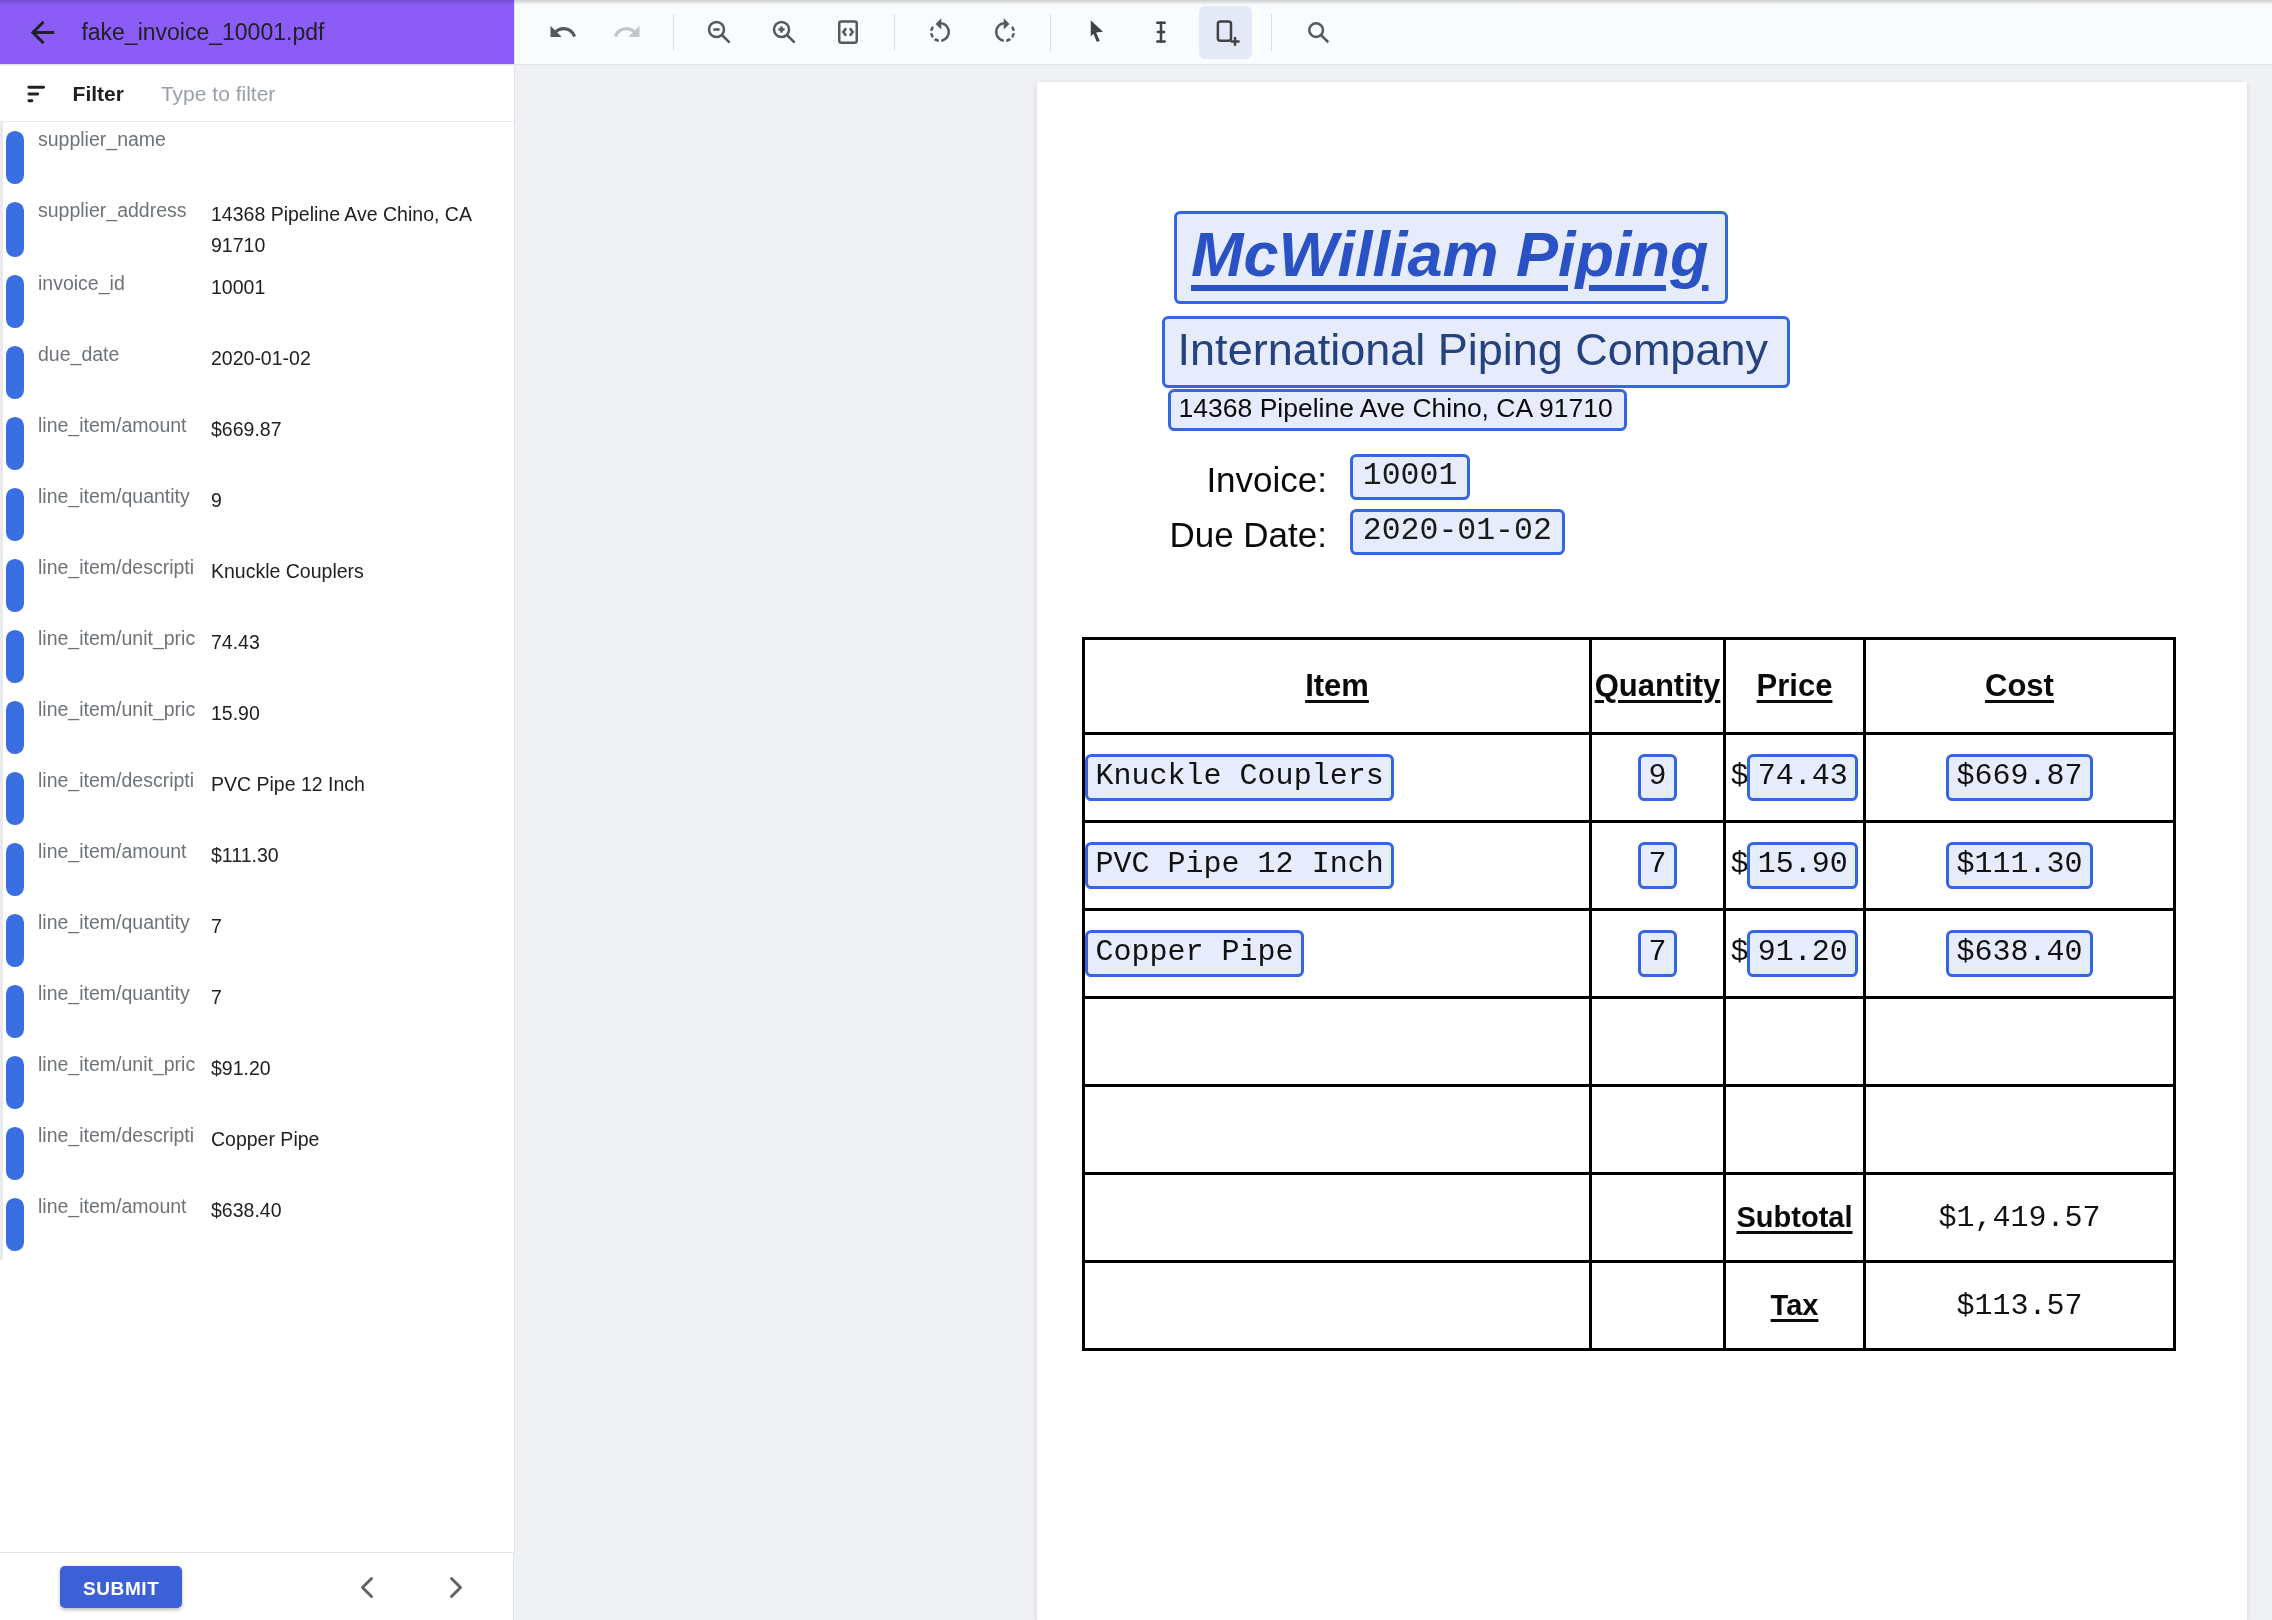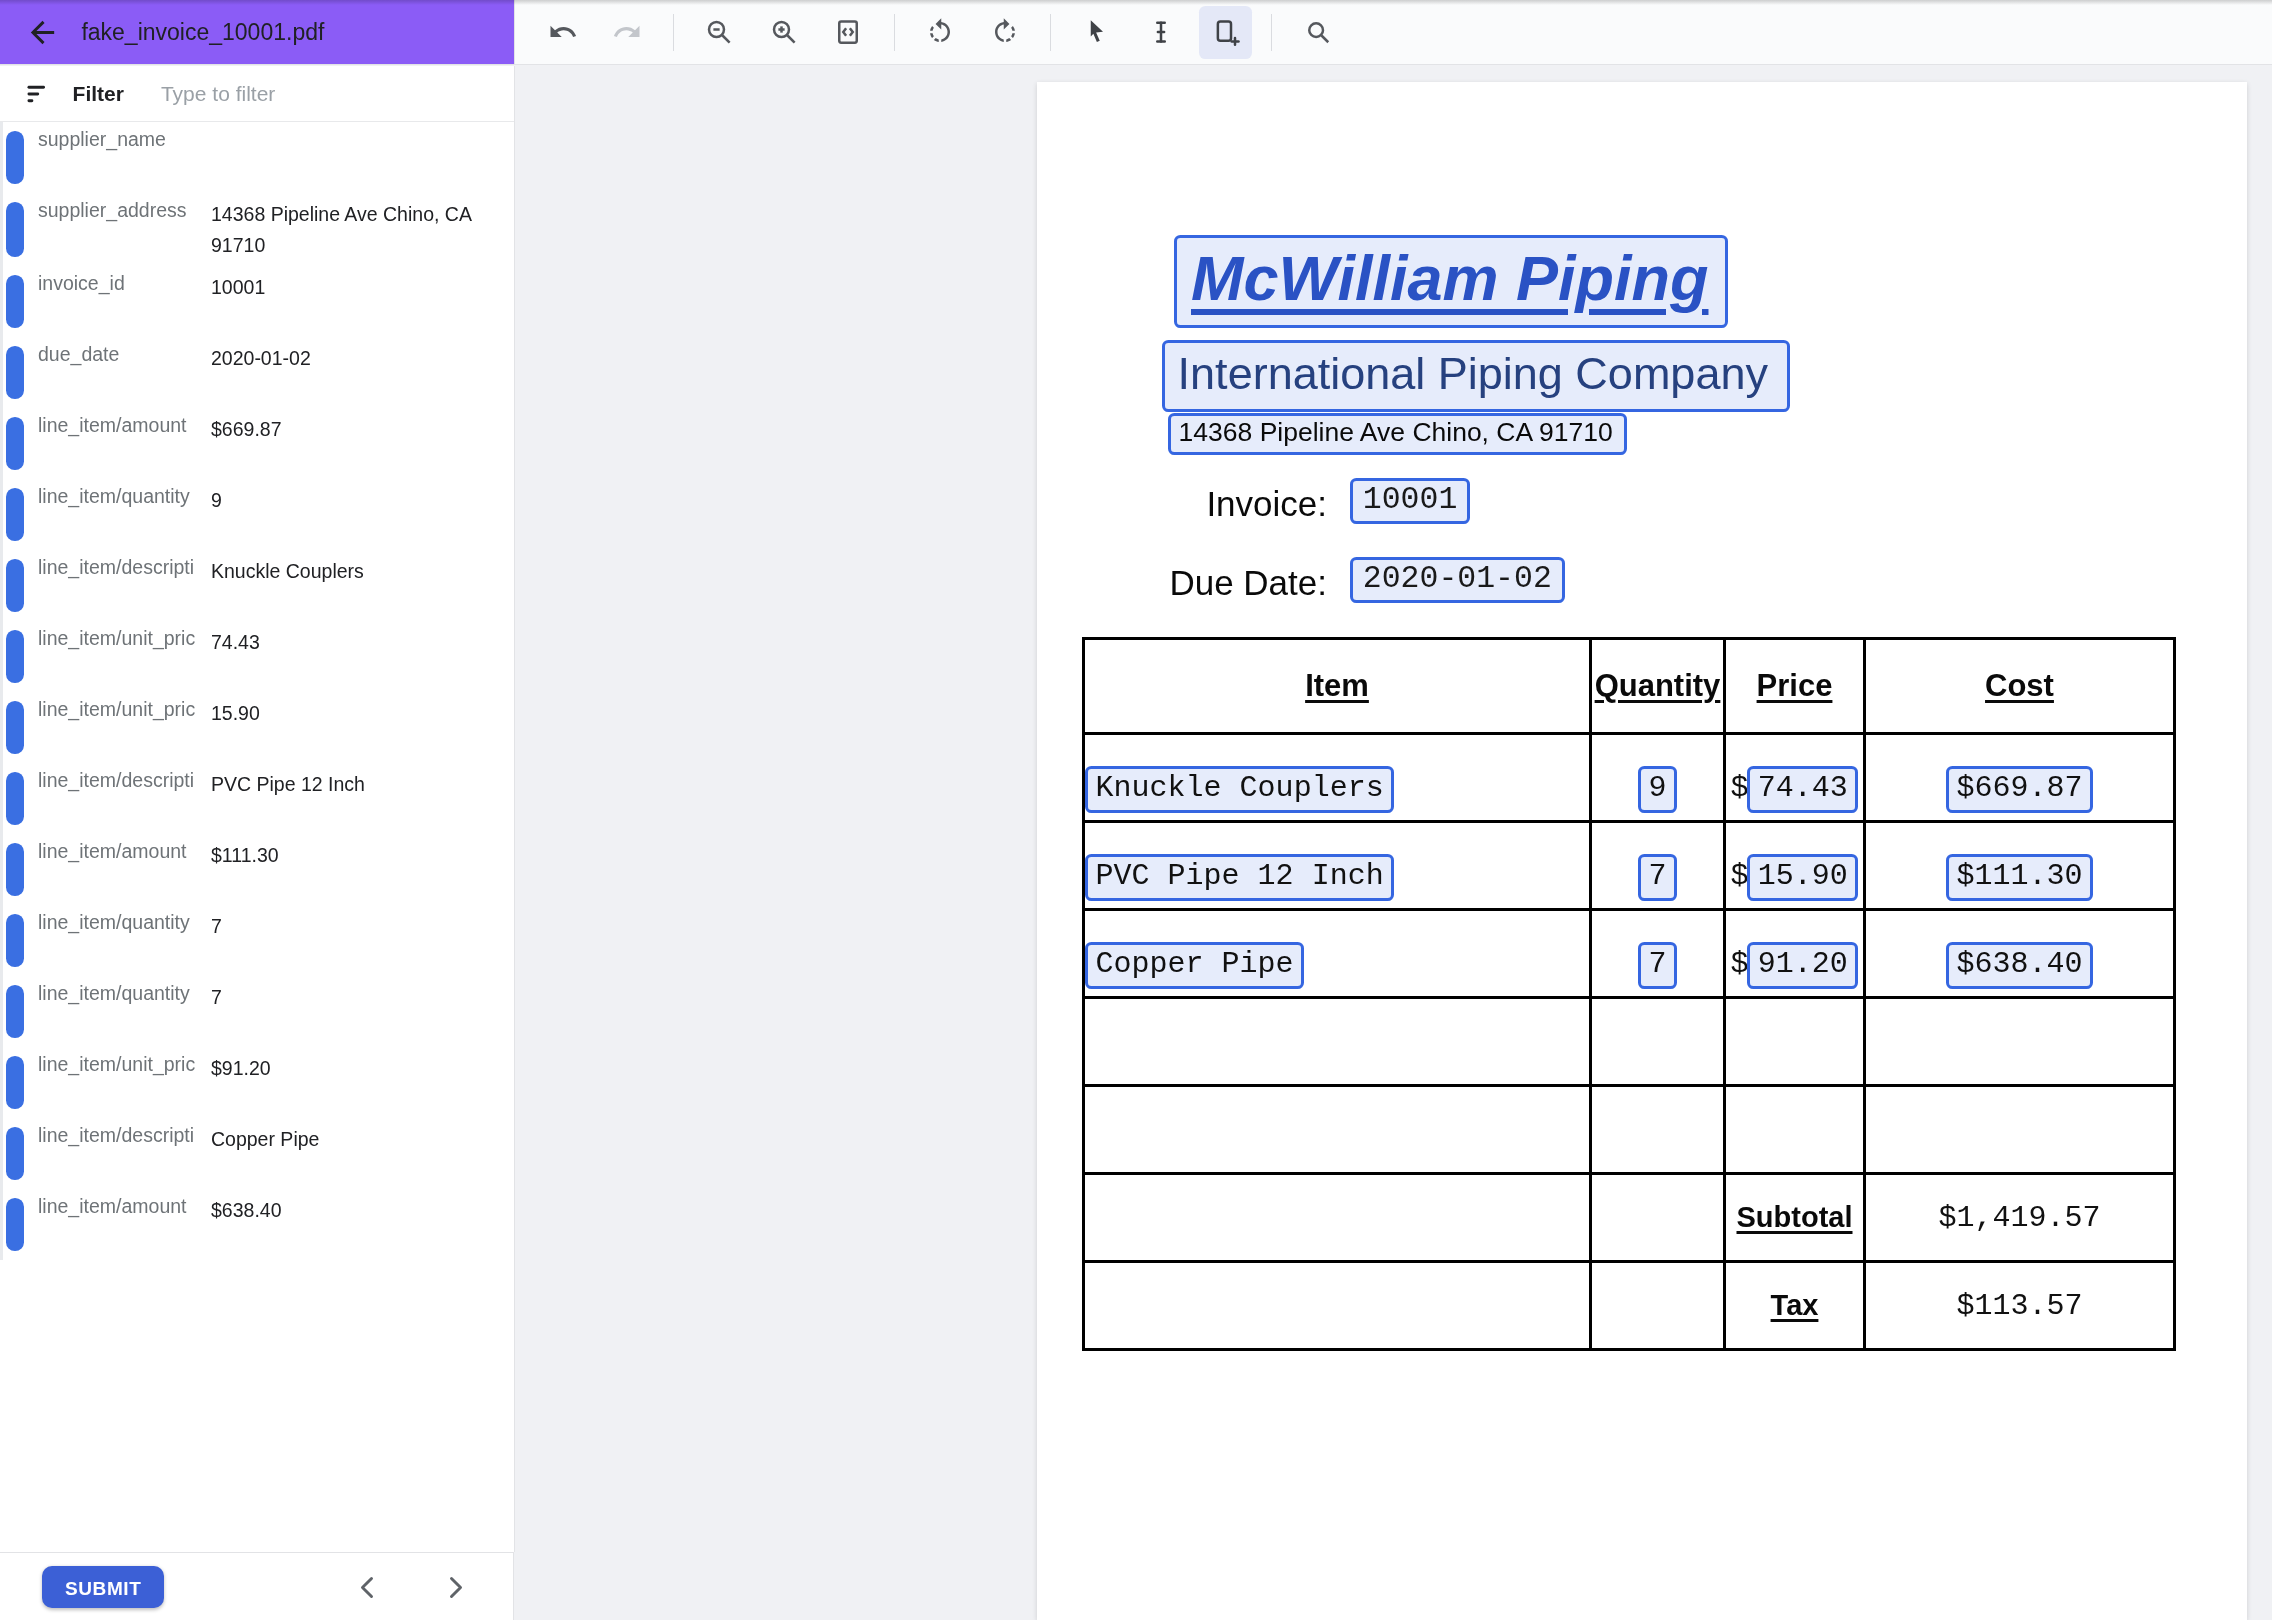--- a/index.html
+++ b/index.html
@@ -34,30 +34,30 @@
   .rows{position:relative;}
   .rows::before{content:"";position:absolute;left:0;top:0;bottom:0;width:2.5px;background:#E8EAED;}
   .srow{position:relative;min-height:71px;display:flex;align-items:flex-start;padding:6.3px 25px 6.3px 38px;box-sizing:border-box;cursor:pointer;}
   .sbar{position:absolute;left:6.3px;top:8.8px;bottom:8.8px;width:17.6px;background:#3A6FE2;border-radius:8.8px;}
   .skey{flex:none;width:158px;font-size:19.5px;color:#6E7377;overflow:hidden;white-space:nowrap;}
   .sval{flex:1;margin-left:15px;font-size:19.5px;color:#202124;line-height:1.55;}
 
   
   .side-footer{position:absolute;left:0;bottom:0;width:514px;height:69px;background:#fff;
     border-top:1.3px solid #E2E3E6;border-right:1.3px solid #E2E3E6;display:flex;align-items:center;box-sizing:border-box;z-index:11;}
-  .submit-btn{margin-left:42px;height:42px;padding:12px 23px;background:#3C60D6;color:#fff;border:none;
-    border-radius:10px;font-size:19px;font-weight:bold;letter-spacing:0.6px;font-family:"Liberation Sans",sans-serif;cursor:pointer;
+  .submit-btn{margin-left:60px;height:42px;padding:12px 23px;background:#3C60D6;color:#fff;border:none;
+    border-radius:5px;font-size:19px;font-weight:bold;letter-spacing:0.6px;font-family:"Liberation Sans",sans-serif;cursor:pointer;
     box-shadow:0 1.9px 3.8px rgba(0,0,0,.25);}
   .pager{margin-left:auto;display:flex;align-items:center;gap:57px;padding-right:44px;}
   .pager svg{width:29px;height:29px;cursor:pointer;}
 
   
   .page{position:absolute;left:1037px;top:82px;right:26px;bottom:0;background:#fff;
     box-shadow:0 1.3px 5px rgba(0,0,0,.14);}
-  .anno{display:inline-block;background:#E6ECFB;border:3.2px solid #3566E1;border-radius:6.3px;box-sizing:border-box;margin-top:24px;}
+  .anno{display:inline-block;background:#E6ECFB;border:3.2px solid #3566E1;border-radius:6.3px;box-sizing:border-box;}
 
   .co-title{position:absolute;left:137px;top:129px;padding:3.8px 16.4px 11.3px 14px;}
   .co-title span{font-size:63px;font-weight:bold;font-style:italic;color:#2A52C4;
     text-decoration:underline;text-decoration-thickness:5.7px;text-underline-offset:8.8px;white-space:nowrap;}
   .co-sub{position:absolute;left:125px;top:234px;padding:5px 19px 8.8px 12.6px;}
   .co-sub span{font-size:45px;color:#26417F;white-space:nowrap;}
   .co-addr{position:absolute;left:131px;top:307px;padding:1.3px 11.3px 3.8px 7.6px;}
   .co-addr span{font-size:26.5px;color:#0A0A0A;white-space:nowrap;}
 
   .meta{position:absolute;left:69px;top:372px;}

